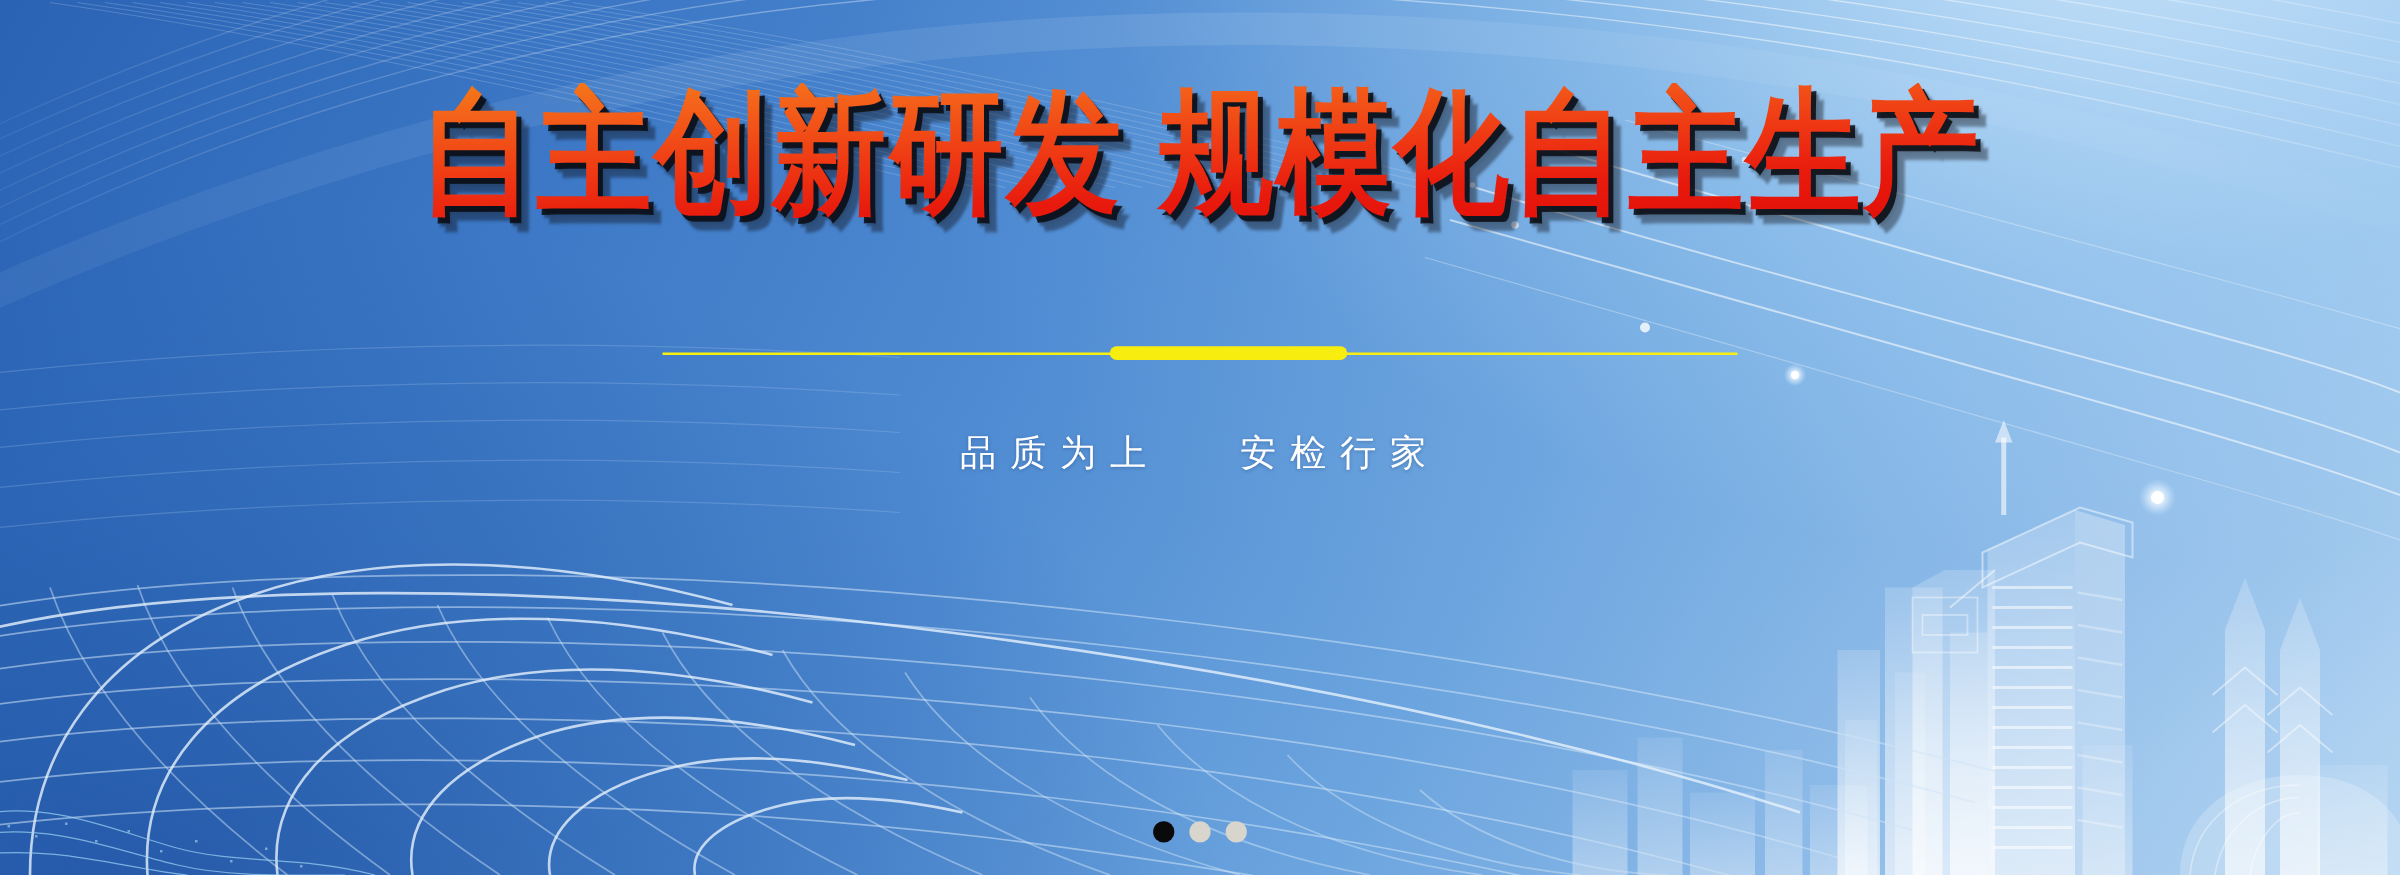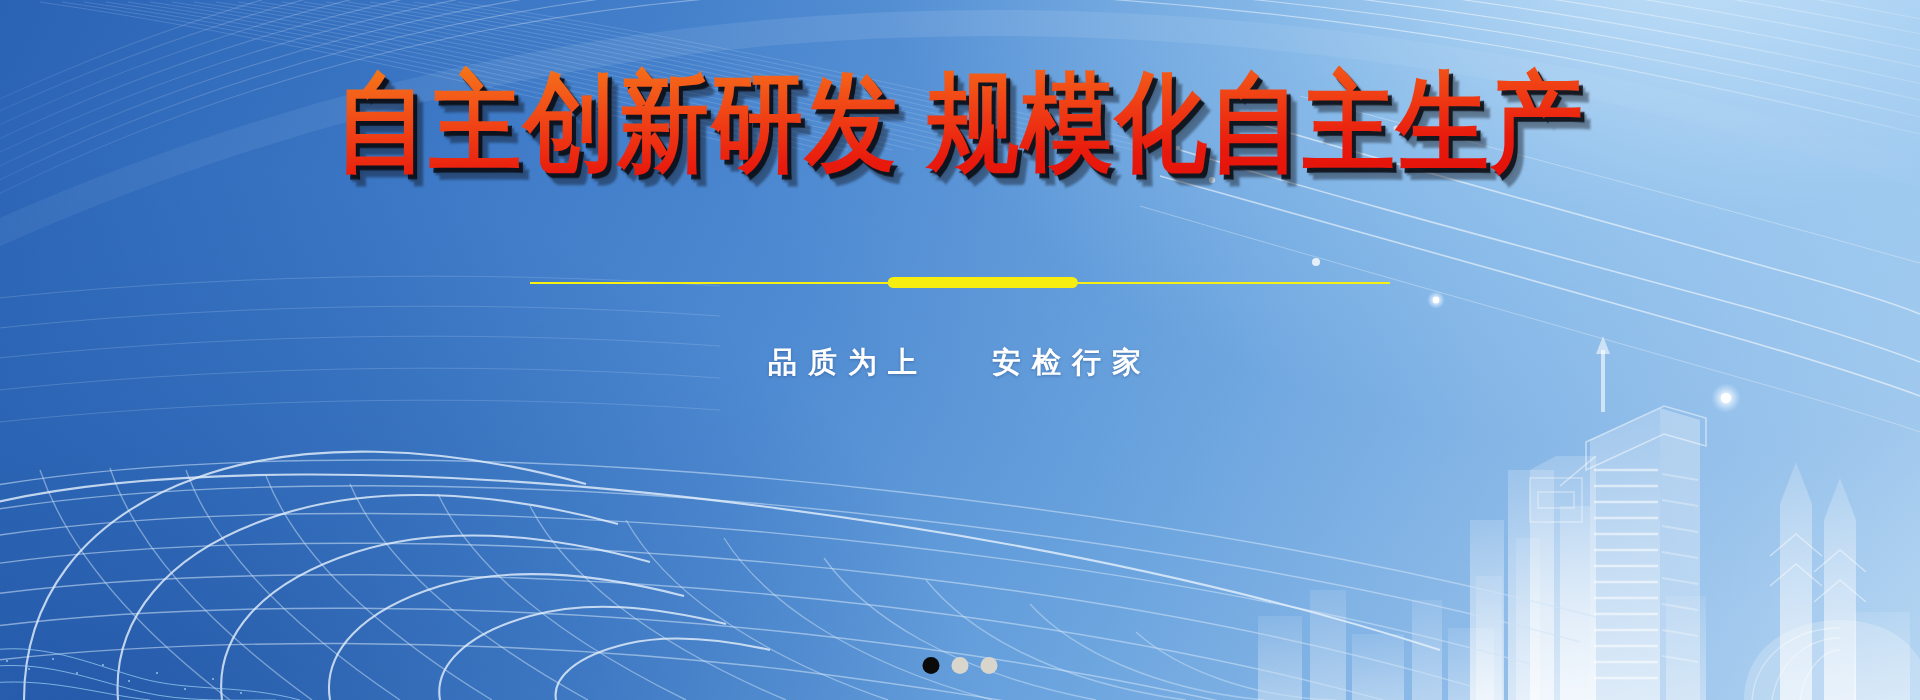--- a/index.html
+++ b/index.html
@@ -72,21 +72,21 @@
     transform:translateX(-38%);
     width:190px;
     height:11px;
     border-radius:6px;
     background:#f7ee10;
   }
 
   #sub1 {
     margin-top:52px;
     font-size:29px;
-    font-weight:700;
+    font-weight:400;
     color:#ffffff;
     letter-spacing:11px;
     white-space:nowrap;
     text-shadow:0 1px 3px rgba(20,50,95,0.35);
   }
   #sub1 .gap { display:inline-block; width:26px; }
 
   #sub2 {
     margin-top:20px;
     font-size:30px;

